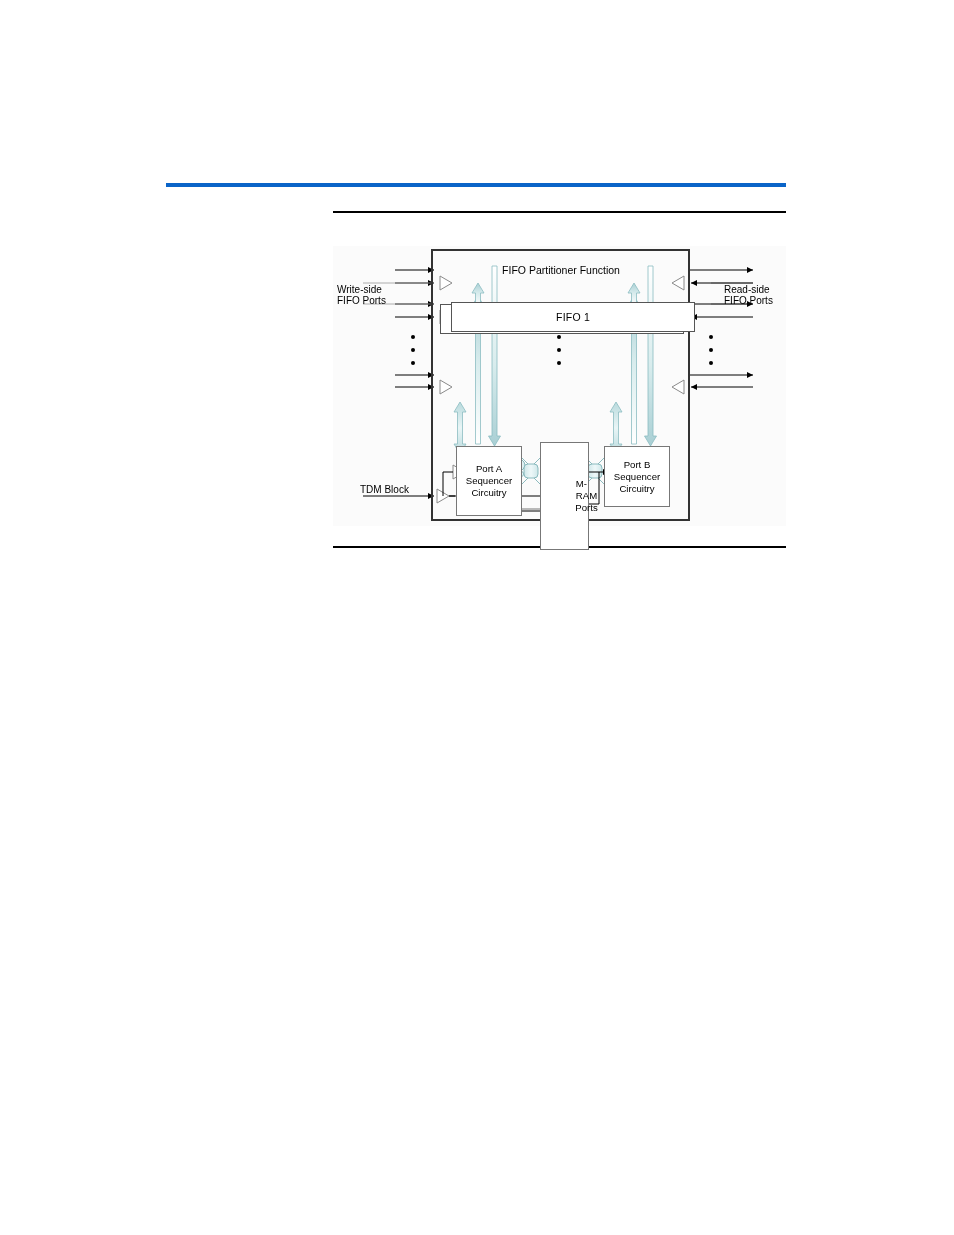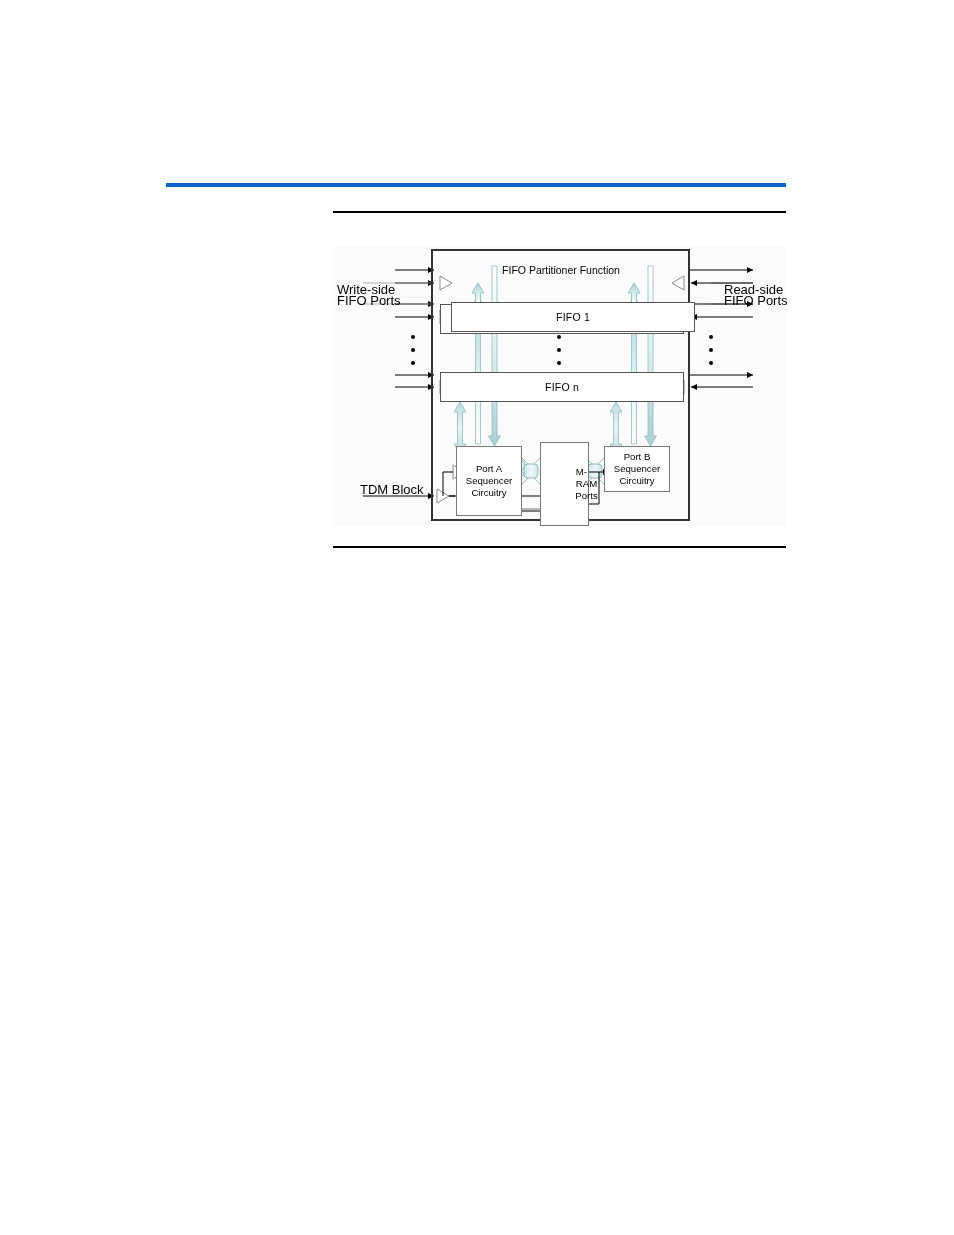--- a/index.html
+++ b/index.html
@@ -82,21 +82,21 @@
   .title-label {
     position: absolute;
     font-size: 10.5px;
     color: #000000;
     white-space: nowrap;
     text-align: center;
   }
 
   .side-label {
     position: absolute;
-    font-size: 13px;
+    font-size: 10px;
     line-height: 11px;
     color: #000000;
     white-space: nowrap;
   }
 
   .blk {
     position: absolute;
     border: 1px solid #777777;
     box-sizing: border-box;
     background: #ffffff;
@@ -247,23 +247,20 @@
       <div class="outer-box"></div>
 
       <div class="title-label" style="left:108px; top:18px; width:240px;">FIFO Partitioner Function</div>
 
       <div class="fifo-box" style="left:107px; top:22px; width:244px; height:30px;margin-top:36px;">
         <span>FIFO 0</span>
       </div>
       <div class="fifo-box" style="left:118px; top:56px; width:244px; height:30px;">
         <span>FIFO 1</span>
       </div>
-      <div class="fifo-box" style="left:107px; top:126px; width:244px; height:30px;">
-        <span>FIFO n</span>
-      </div>
 
       <div class="dot" style="left:78px;  top:89px;"></div>
       <div class="dot" style="left:78px;  top:102px;"></div>
       <div class="dot" style="left:78px;  top:115px;"></div>
 
       <div class="dot" style="left:224px; top:89px;"></div>
       <div class="dot" style="left:224px; top:102px;"></div>
       <div class="dot" style="left:224px; top:115px;"></div>
 
       <div class="dot" style="left:376px; top:89px;"></div>
@@ -281,26 +278,26 @@
       </div>
 
       <div class="side-label" style="left:27px; top:238px;">TDM Block</div>
 
       <div class="blk" style="left:123px; top:200px; width:66px; height:70px;">
         <span>Port A</span>
         <span>Sequencer</span>
         <span>Circuitry</span>
       </div>
 
-      <div class="blk" style="left:207px; top:196px; width:49px; height:84px;padding-left:44px;">
+      <div class="blk" style="left:207px; top:196px; width:49px; height:108px;padding-left:44px;">
         <span>M-RAM</span>
         <span>Ports</span>
       </div>
 
-      <div class="blk" style="left:271px; top:200px; width:66px; height:46px;">
+      <div class="blk" style="left:271px; top:200px; width:66px; height:61px;">
         <span>Port B</span>
         <span>Sequencer</span>
         <span>Circuitry</span>
       </div>
 
     </div>
   </div>
 
 </div>
 

